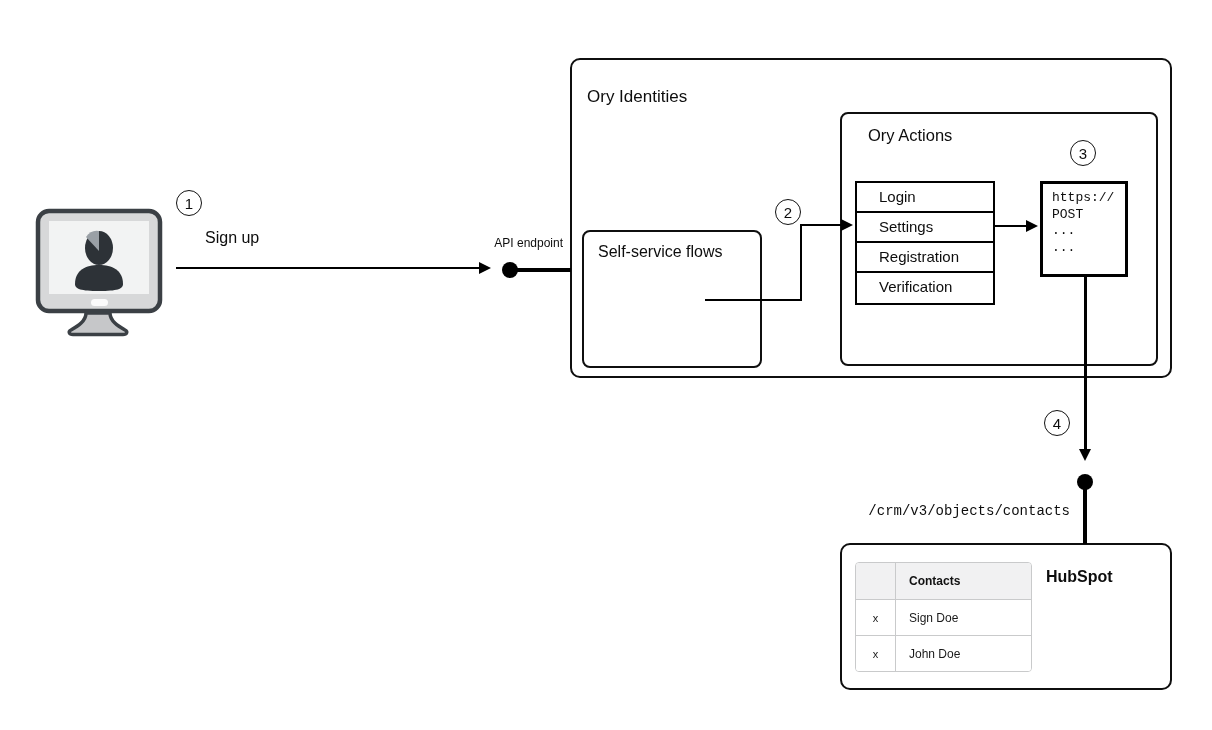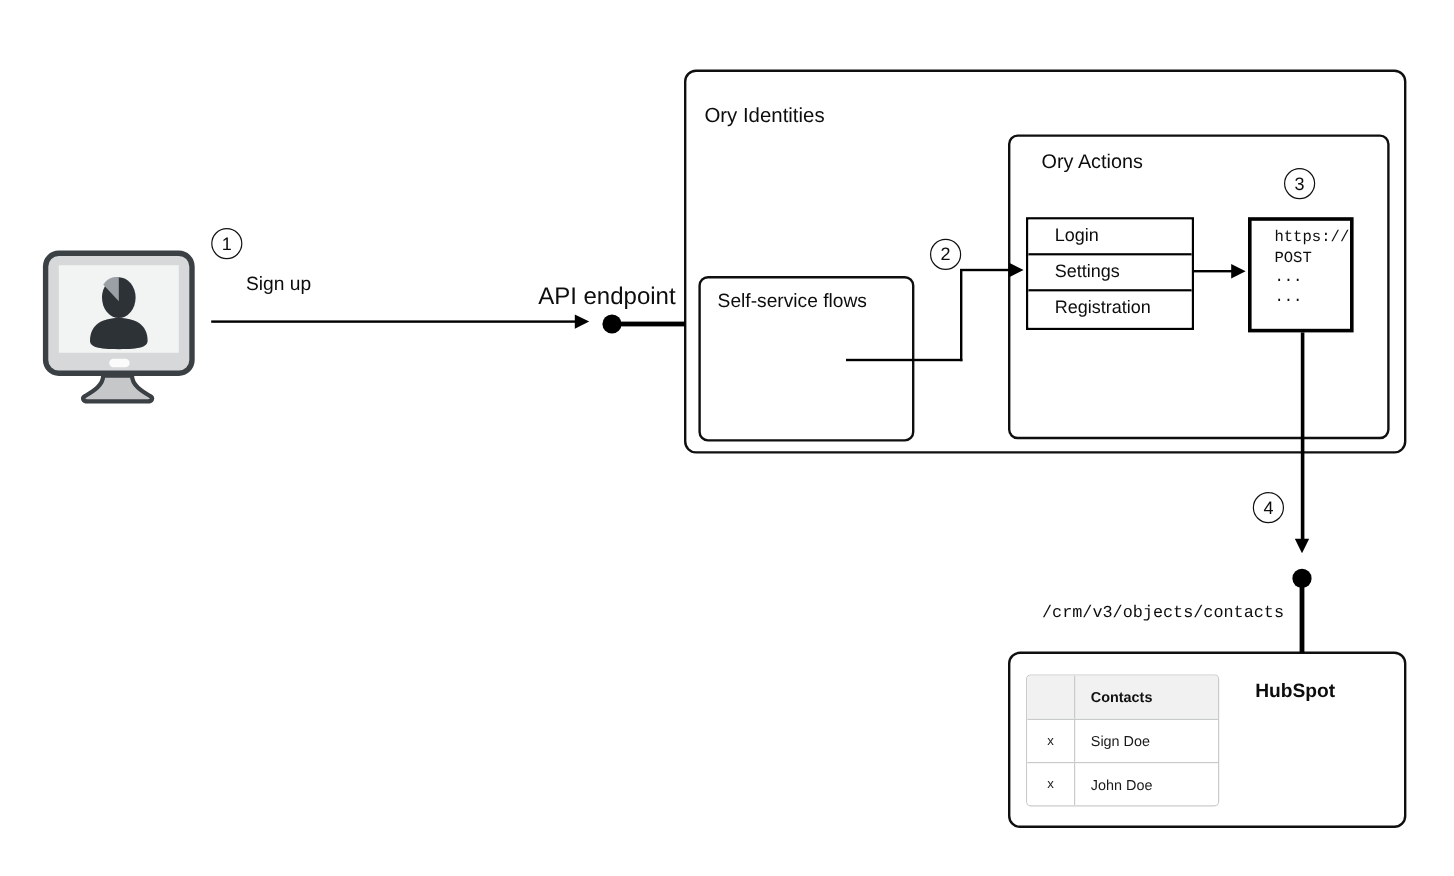--- a/index.html
+++ b/index.html
@@ -60,35 +60,35 @@
     height: 30px; line-height: 27px; font-size: 15px;
     padding-left: 22px; border-bottom: 2px solid #000;
     background: #fff; white-space: nowrap;
   }
   .flow-row:last-child { border-bottom: none; }
 
   
   .code-box {
     position: absolute; left: 1040px; top: 181px; width: 88px; height: 96px;
     border: 3px solid #000; background: #fff; z-index: 5;
-    padding: 6px 0 0 19px;
+    padding: 6px 0 0 9px;
     font-family: "Liberation Mono", monospace;
     font-size: 13px; line-height: 16.5px; color: #0d0d0d;
   }
   .code-box span { display: block; white-space: pre; }
 
   
   .mono-label {
     position: absolute; font-family: "Liberation Mono", monospace;
     color: #0d0d0d; white-space: nowrap;
   }
 
   
   .contacts-table {
-    position: absolute; left: 855px; top: 562px; width: 161px;
+    position: absolute; left: 855px; top: 562px; width: 177px;
     border: 1px solid #c9cacb; border-radius: 4px; overflow: hidden;
     background: #fff; z-index: 6; font-size: 12px;
   }
   .t-row { display: flex; height: 36px; background: #fff; }
   .t-row.header { background: #f1f1f2; }
   .t-row + .t-row { border-top: 1px solid #c9cacb; }
   .t-c1 {
     width: 40px; border-right: 1px solid #c9cacb;
     display: flex; align-items: center; justify-content: center;
     font-size: 11px; color: #222;
@@ -128,20 +128,21 @@
   </div>
 
   <div class="node-box" style="left:840px; top:543px; width:332px; height:147px; border-width:2.5px;">
     <div class="node-title" style="left:204px; top:23px; font-size:16px;font-weight:bold;">HubSpot</div>
   </div>
 
   <div class="flow-list">
     <div class="flow-row">Login</div>
     <div class="flow-row">Settings</div>
     <div class="flow-row">Registration</div>
+    <div class="flow-row">Verification</div>
   </div>
 
   <div class="code-box">
     <span>https://</span>
     <span>POST</span>
     <span>...</span>
     <span>...</span>
   </div>
 
   <div class="contacts-table">
@@ -171,21 +172,21 @@
 
   <div class="hline z20" style="left:995px; top:225px; width:32px;"></div>
   <div class="ah-r  z20" style="left:1026px; top:220px;"></div>
 
   <div class="vline z20" style="left:1084px; top:277px; width:3px; height:173px;"></div>
   <div class="ah-d  z20" style="left:1079px; top:449px;"></div>
   <div class="dot   z20" style="left:1077px; top:474px;"></div>
   <div class="thick z20" style="left:1083px; top:489px; width:4px; height:55px;"></div>
 
   <div class="abs" style="left:205px; top:229px; font-size:16px;">Sign up</div>
-  <div class="abs" style="left:413px; top:236px; width:150px; text-align:right; font-size:20px;">API endpoint</div>
+  <div class="abs" style="left:413px; top:236px; width:150px; text-align:right; font-size:12px;">API endpoint</div>
   <div class="mono-label" style="left:820px; top:503px; width:250px; text-align:right; font-size:14px;">/crm/v3/objects/contacts</div>
 
   <div class="badge" style="left:176px; top:190px;">1</div>
   <div class="badge" style="left:775px; top:199px;">2</div>
   <div class="badge" style="left:1070px; top:140px;">3</div>
   <div class="badge" style="left:1044px; top:410px;">4</div>
 
 </div>
 
 </body></html>

